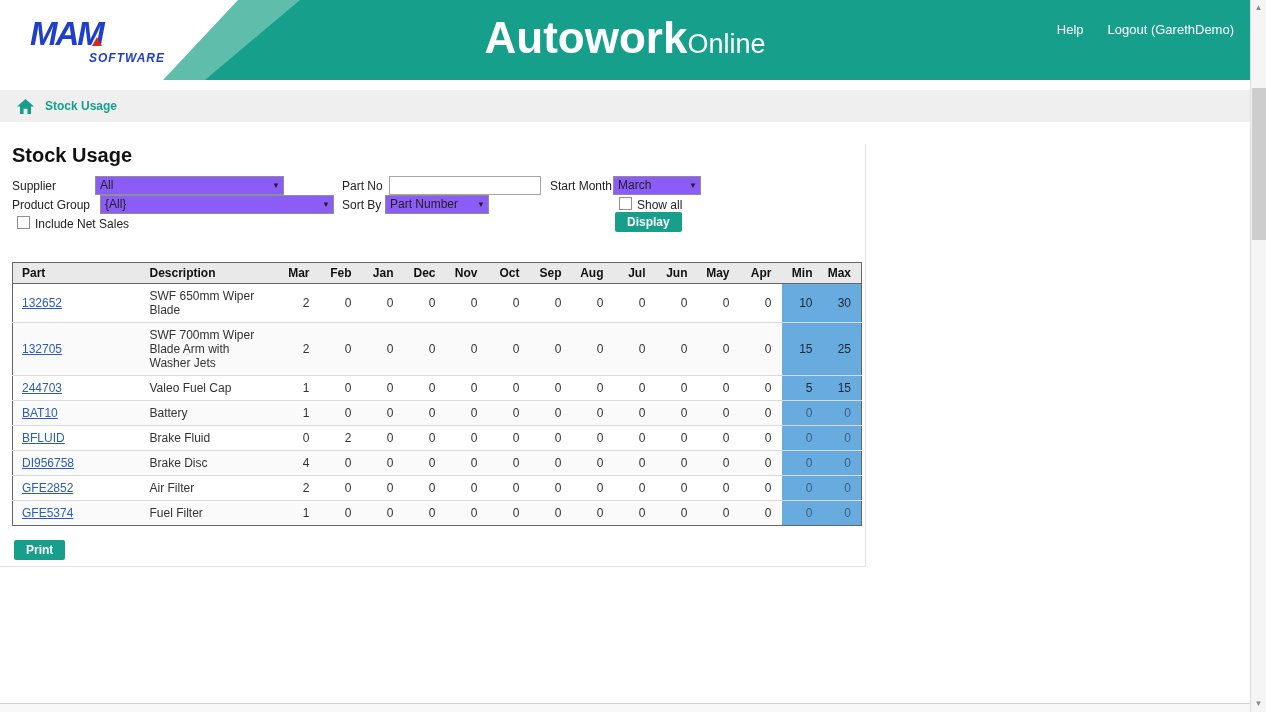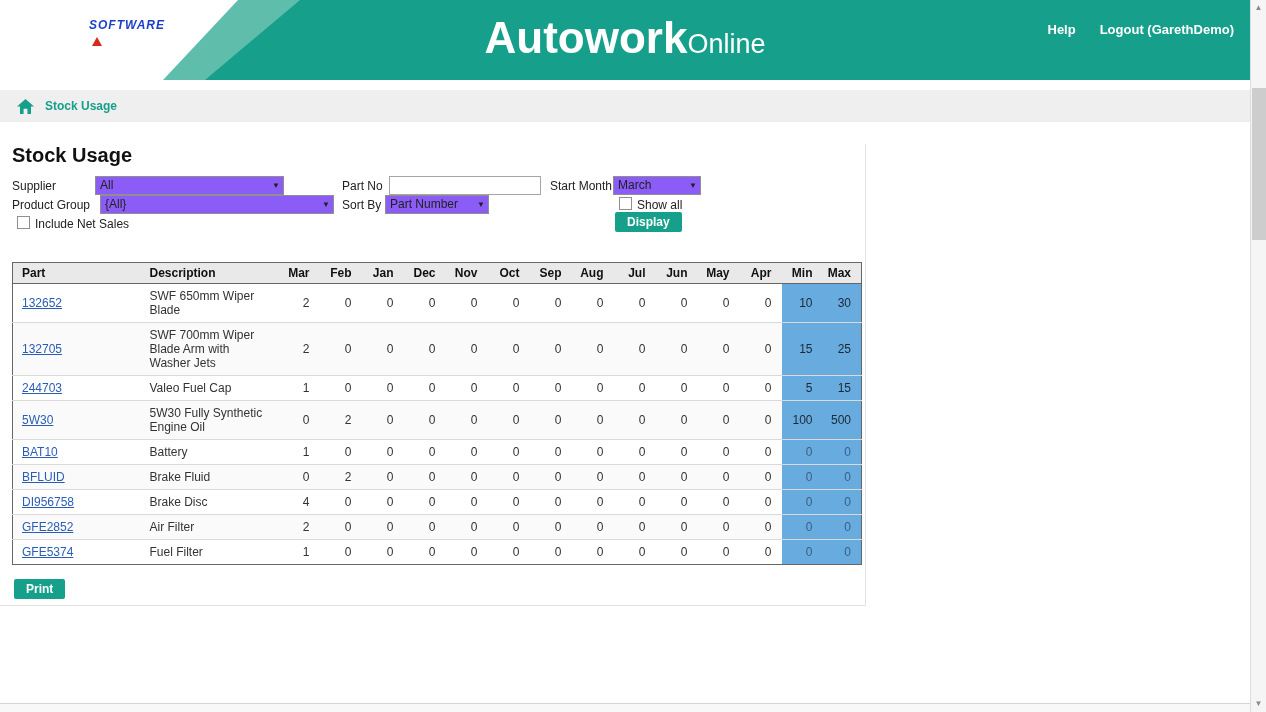--- a/index.html
+++ b/index.html
@@ -19,21 +19,21 @@
   .logo-sub { display:block; text-align:right; font-size:12px; font-weight:bold; font-style:italic;
     color:#1f3ec9; letter-spacing:1px; margin-top:1px; }
   .logo-red { position:absolute; left:62px; top:20px; width:0; height:0;
     border-left:5px solid transparent; border-right:5px solid transparent;
     border-bottom:9px solid #d42b1e; }
   .app-title { position:absolute; left:50%; top:50%; transform:translate(-50%,-54%);
     color:#fff; white-space:nowrap; display:flex; align-items:baseline; }
   .app-title .t1 { font-size:44px; font-weight:700; }
   .app-title .t2 { font-size:27px; font-weight:400; }
   .header-links { position:absolute; right:16px; top:22px; display:flex; gap:24px; }
-  .header-links a { color:#fff; font-size:13px; font-weight:bold; text-decoration:none; cursor:pointer;text-align:center; }
+  .header-links a { color:#fff; font-size:13px; font-weight:normal; text-decoration:none; cursor:pointer;text-align:center; }
 
   
   .breadcrumb-bar { margin-top:10px; height:32px; background:#efefef;
     display:flex; align-items:center; padding-left:17px; gap:11px; }
   .home-icon { display:block; width:17px; height:15px; cursor:pointer; }
   .crumb { color:#16a08b; font-weight:bold; font-size:12px; text-decoration:none; cursor:pointer; }
 
   
   .content { width:866px; padding:0 0 6px 12px; border-right:1px solid #e2e2e2;
     border-bottom:1px solid #e2e2e2; }
@@ -82,20 +82,21 @@
 </head>
 <body>
 
 <div class="viewport">
   <div class="scroll-area">
 
     <header class="topbar">
       <div class="stripe-light"></div>
       <div class="logo-panel">
         <div class="logo-inner">
+          <span class="logo-mam">MAM</span>
           <span class="logo-red"></span>
           <span class="logo-sub">SOFTWARE</span>
         </div>
       </div>
       <div class="app-title">
         <span class="t1">Autowork</span>
           <span class="t2">Online</span>
       </div>
       <nav class="header-links">
         <a>Help</a>
@@ -238,38 +239,20 @@
               <td class="num">0</td>
               <td class="num">0</td>
               <td class="num">0</td>
               <td class="num">0</td>
               <td class="num">0</td>
               <td class="num">0</td>
               <td class="num minmax">5</td>
               <td class="num minmax">15</td>
             </tr>
             <tr>
-              <td class="col-part"><a class="part-link">5W30</a></td>
-              <td class="col-desc">5W30 Fully Synthetic Engine Oil</td>
-              <td class="num">0</td>
-              <td class="num">2</td>
-              <td class="num">0</td>
-              <td class="num">0</td>
-              <td class="num">0</td>
-              <td class="num">0</td>
-              <td class="num">0</td>
-              <td class="num">0</td>
-              <td class="num">0</td>
-              <td class="num">0</td>
-              <td class="num">0</td>
-              <td class="num">0</td>
-              <td class="num minmax">100</td>
-              <td class="num minmax">500</td>
-            </tr>
-            <tr>
               <td class="col-part"><a class="part-link">BAT10</a></td>
               <td class="col-desc">Battery</td>
               <td class="num">1</td>
               <td class="num">0</td>
               <td class="num">0</td>
               <td class="num">0</td>
               <td class="num">0</td>
               <td class="num">0</td>
               <td class="num">0</td>
               <td class="num">0</td>

